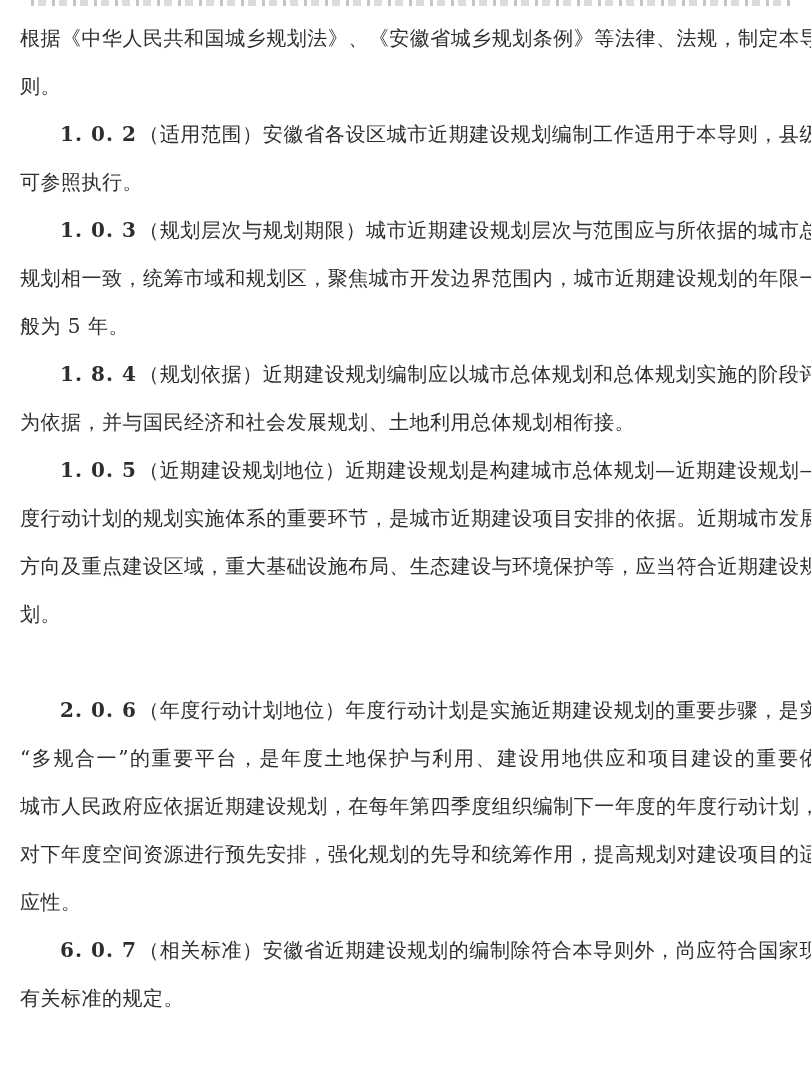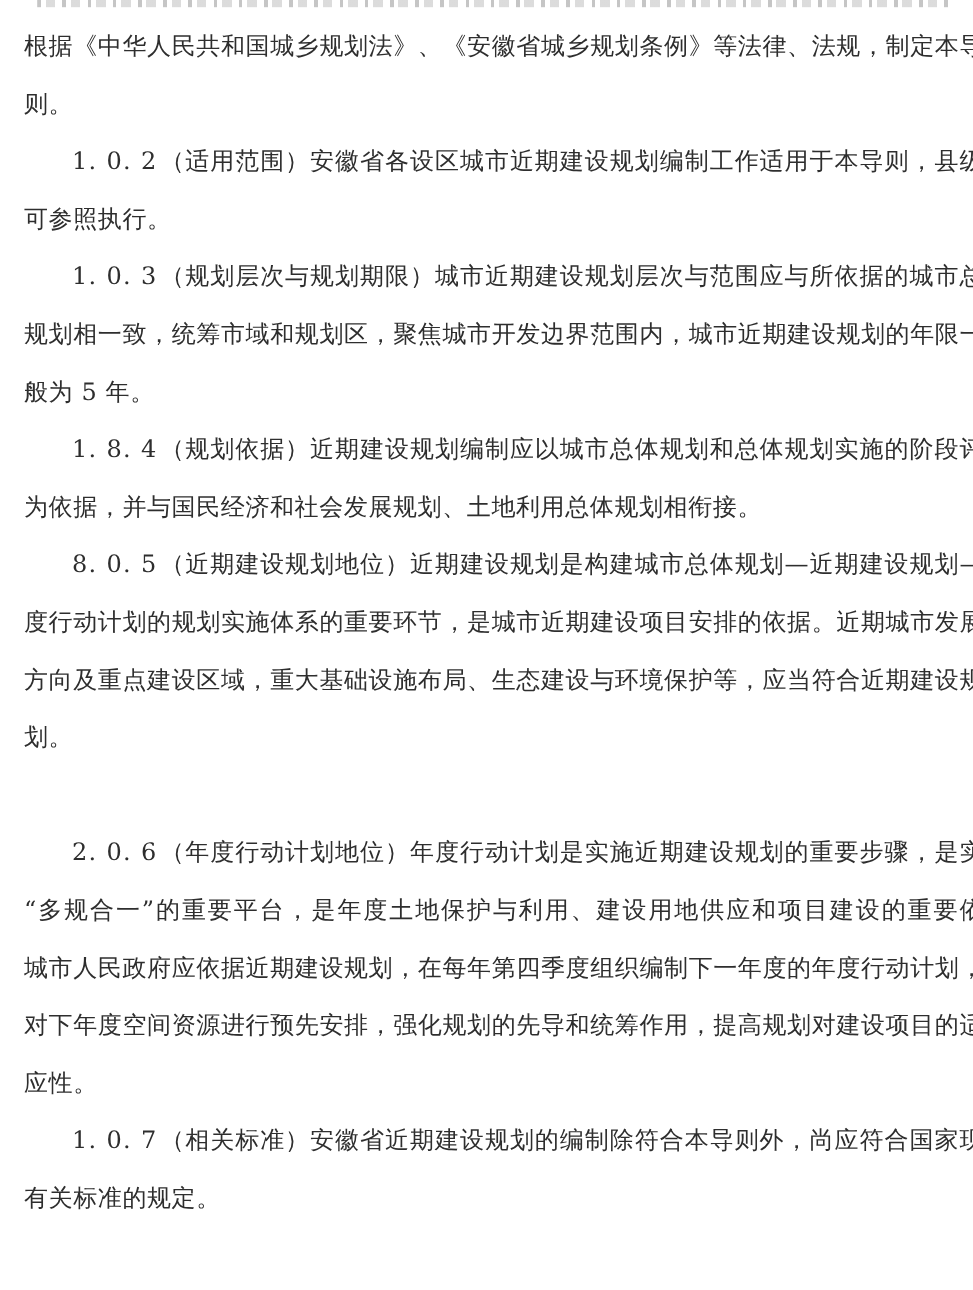--- a/index.html
+++ b/index.html
@@ -35,21 +35,21 @@
     text-align: justify;
     text-align-last: justify;
   }
   .line.indent {
     text-indent: 2em;
   }
   .line.gap {
     
   }
   .num {
-    font-weight: normal;
+    font-weight: bold;
     letter-spacing: 1px;
     padding-right: 2px;
   }
   
   .clip-strip {
     position: absolute;
     top: 0;
     left: 31px;
     width: 760px;
     height: 6px;
@@ -70,26 +70,26 @@
   <div>
       <div class="line just">根据《中华人民共和国城乡规划法》、《安徽省城乡规划条例》等法律、法规，制定本导</div>
       <div class="line">则。</div>
       <div class="line just indent"><span class="num">1. 0. 2</span>（适用范围）安徽省各设区城市近期建设规划编制工作适用于本导则，县级市</div>
       <div class="line">可参照执行。</div>
       <div class="line just indent"><span class="num">1. 0. 3</span>（规划层次与规划期限）城市近期建设规划层次与范围应与所依据的城市总体</div>
       <div class="line just">规划相一致，统筹市域和规划区，聚焦城市开发边界范围内，城市近期建设规划的年限一</div>
       <div class="line">般为 5 年。</div>
       <div class="line just indent"><span class="num">1. 8. 4</span>（规划依据）近期建设规划编制应以城市总体规划和总体规划实施的阶段评估</div>
       <div class="line">为依据，并与国民经济和社会发展规划、土地利用总体规划相衔接。</div>
-      <div class="line just indent"><span class="num">8. 0. 5</span>（近期建设规划地位）近期建设规划是构建城市总体规划—近期建设规划—年</div>
+      <div class="line just indent"><span class="num">1. 0. 5</span>（近期建设规划地位）近期建设规划是构建城市总体规划—近期建设规划—年</div>
       <div class="line just">度行动计划的规划实施体系的重要环节，是城市近期建设项目安排的依据。近期城市发展</div>
       <div class="line just">方向及重点建设区域，重大基础设施布局、生态建设与环境保护等，应当符合近期建设规</div>
       <div class="line">划。</div>
       <div class="line gap"></div>
       <div class="line just indent"><span class="num">2. 0. 6</span>（年度行动计划地位）年度行动计划是实施近期建设规划的重要步骤，是实施</div>
       <div class="line just">“多规合一”的重要平台，是年度土地保护与利用、建设用地供应和项目建设的重要依据。</div>
       <div class="line just">城市人民政府应依据近期建设规划，在每年第四季度组织编制下一年度的年度行动计划，</div>
       <div class="line just">对下年度空间资源进行预先安排，强化规划的先导和统筹作用，提高规划对建设项目的适</div>
       <div class="line">应性。</div>
-      <div class="line just indent"><span class="num">1. 0. 7</span>（相关标准）安徽省近期建设规划的编制除符合本导则外，尚应符合国家现行</div>
+      <div class="line just indent"><span class="num">6. 0. 7</span>（相关标准）安徽省近期建设规划的编制除符合本导则外，尚应符合国家现行</div>
       <div class="line">有关标准的规定。</div>
     </div>
 </div>
 
 </body></html>

